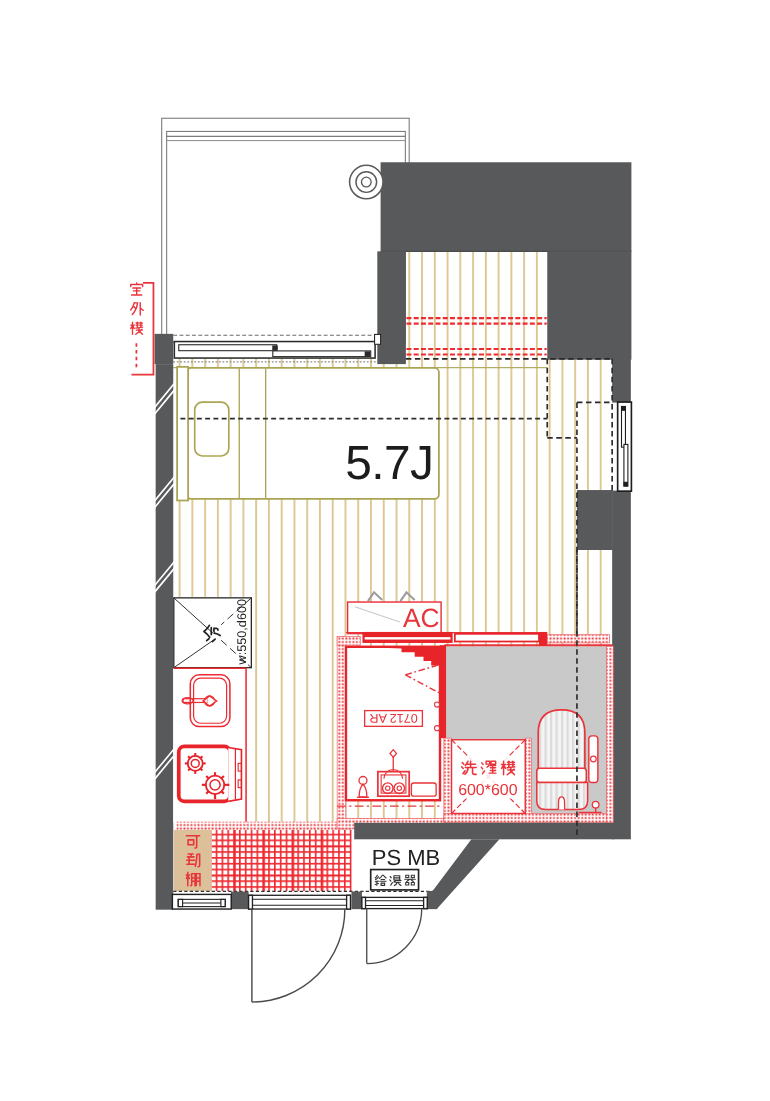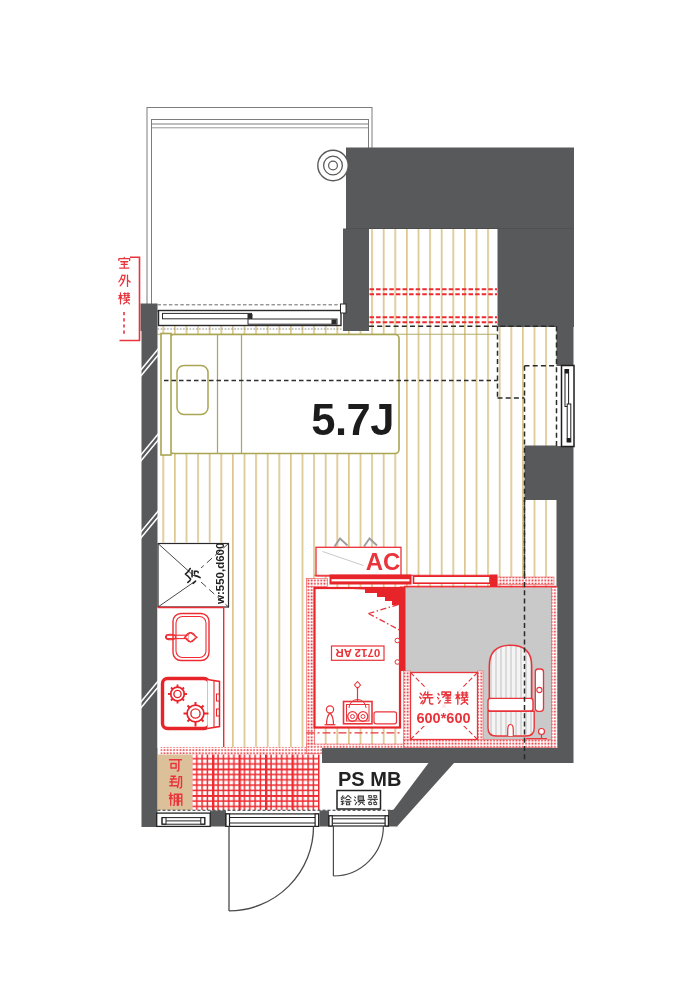--- a/index.html
+++ b/index.html
@@ -1,16 +1,16 @@
 <!DOCTYPE html>
 <html><head>
 <meta charset="utf-8">
 <style>
 html,body{margin:0;padding:0;background:#fff;}
-#plan{width:700px;height:1001px;position:relative;font-family:"Liberation Sans",sans-serif;font-weight:bold;}
+#plan{width:700px;height:1001px;position:relative;font-family:"Liberation Sans",sans-serif;}
 text{font-family:"Liberation Sans",sans-serif;}
 </style>
 </head>
 <body>
 <div id="plan">
 <svg width="700" height="1001" viewBox="0 0 700 1001" xmlns="http://www.w3.org/2000/svg">
 <defs>
 <pattern id="stripes" width="11.6" height="10" patternUnits="userSpaceOnUse">
   <rect width="11.6" height="10" fill="#ffffff"></rect>
   <rect x="0" width="1.7" height="10" fill="#dbc78f"></rect>

